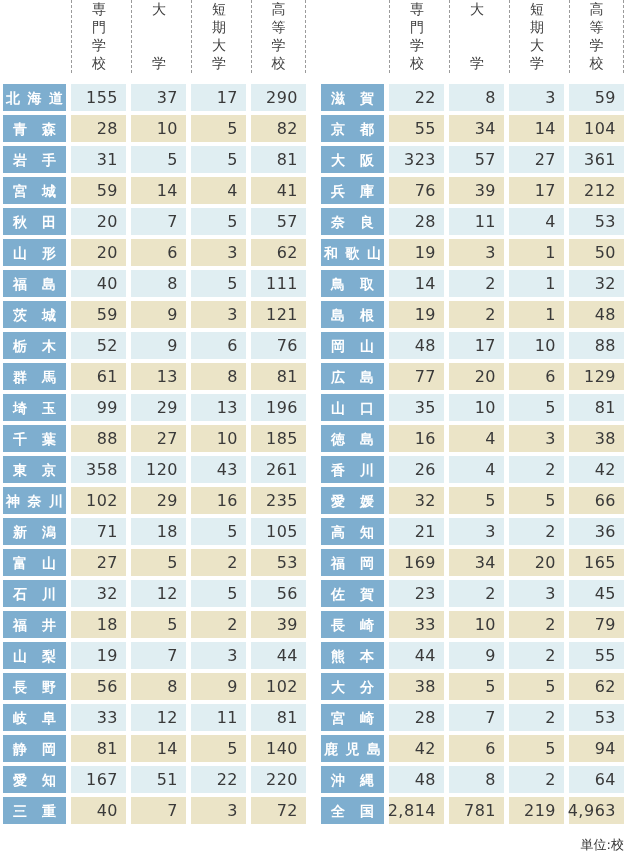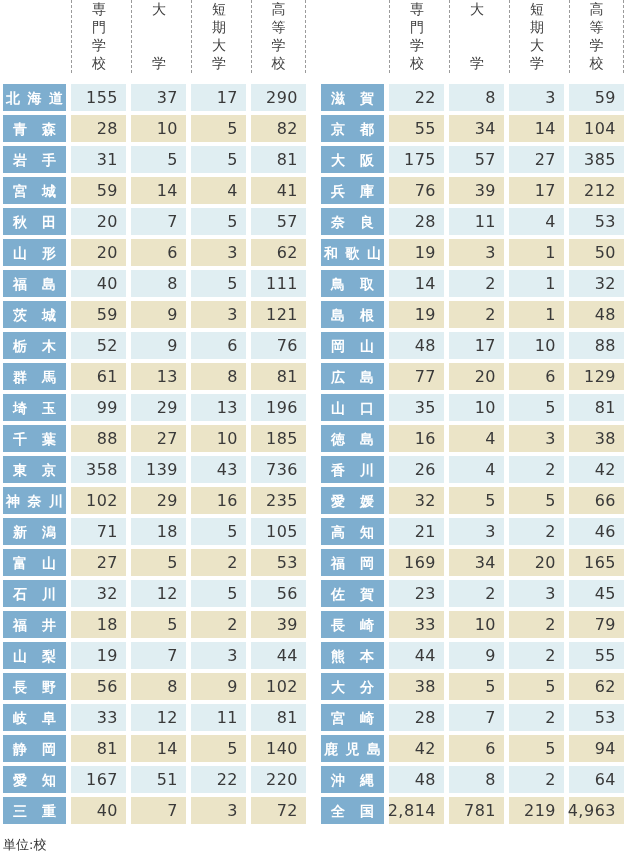--- a/index.html
+++ b/index.html
@@ -39,21 +39,21 @@
   .pref.tight { padding:0 3px; }
   .val {
     font-size:16px; color:#3a3a3a;
     display:flex; align-items:center; justify-content:flex-end;
     padding-right:8px; box-sizing:border-box;
     letter-spacing:0.5px;
   }
   .row.even .val { background:#E0EEF2; }
   .row.odd  .val { background:#EBE4C7; }
   .unit-note {
-    width:621px; text-align:left;
+    width:621px; text-align:right;
     font-size:13px; color:#333333;
     margin-top:8px;
   }
 </style>
 </head>
 <body>
 
 <div class="page">
   <div class="tables">
 
@@ -212,23 +212,23 @@
             <div class="val">27</div>
             <div class="val">10</div>
             <div class="val">185</div>
           </div>
           <div class="grid-row row even">
             <div class="pref">
               <span>東</span>
               <span>京</span>
             </div>
             <div class="val">358</div>
-            <div class="val">139</div>
+            <div class="val">120</div>
             <div class="val">43</div>
-            <div class="val">736</div>
+            <div class="val">261</div>
           </div>
           <div class="grid-row row odd">
             <div class="pref tight">
               <span>神</span>
               <span>奈</span>
               <span>川</span>
             </div>
             <div class="val">102</div>
             <div class="val">29</div>
             <div class="val">16</div>
@@ -390,24 +390,24 @@
             <div class="val">55</div>
             <div class="val">34</div>
             <div class="val">14</div>
             <div class="val">104</div>
           </div>
           <div class="grid-row row even">
             <div class="pref">
               <span>大</span>
               <span>阪</span>
             </div>
-            <div class="val">175</div>
+            <div class="val">323</div>
             <div class="val">57</div>
             <div class="val">27</div>
-            <div class="val">385</div>
+            <div class="val">361</div>
           </div>
           <div class="grid-row row odd">
             <div class="pref">
               <span>兵</span>
               <span>庫</span>
             </div>
             <div class="val">76</div>
             <div class="val">39</div>
             <div class="val">17</div>
             <div class="val">212</div>
@@ -514,21 +514,21 @@
             <div class="val">66</div>
           </div>
           <div class="grid-row row even">
             <div class="pref">
               <span>高</span>
               <span>知</span>
             </div>
             <div class="val">21</div>
             <div class="val">3</div>
             <div class="val">2</div>
-            <div class="val">46</div>
+            <div class="val">36</div>
           </div>
           <div class="grid-row row odd">
             <div class="pref">
               <span>福</span>
               <span>岡</span>
             </div>
             <div class="val">169</div>
             <div class="val">34</div>
             <div class="val">20</div>
             <div class="val">165</div>

